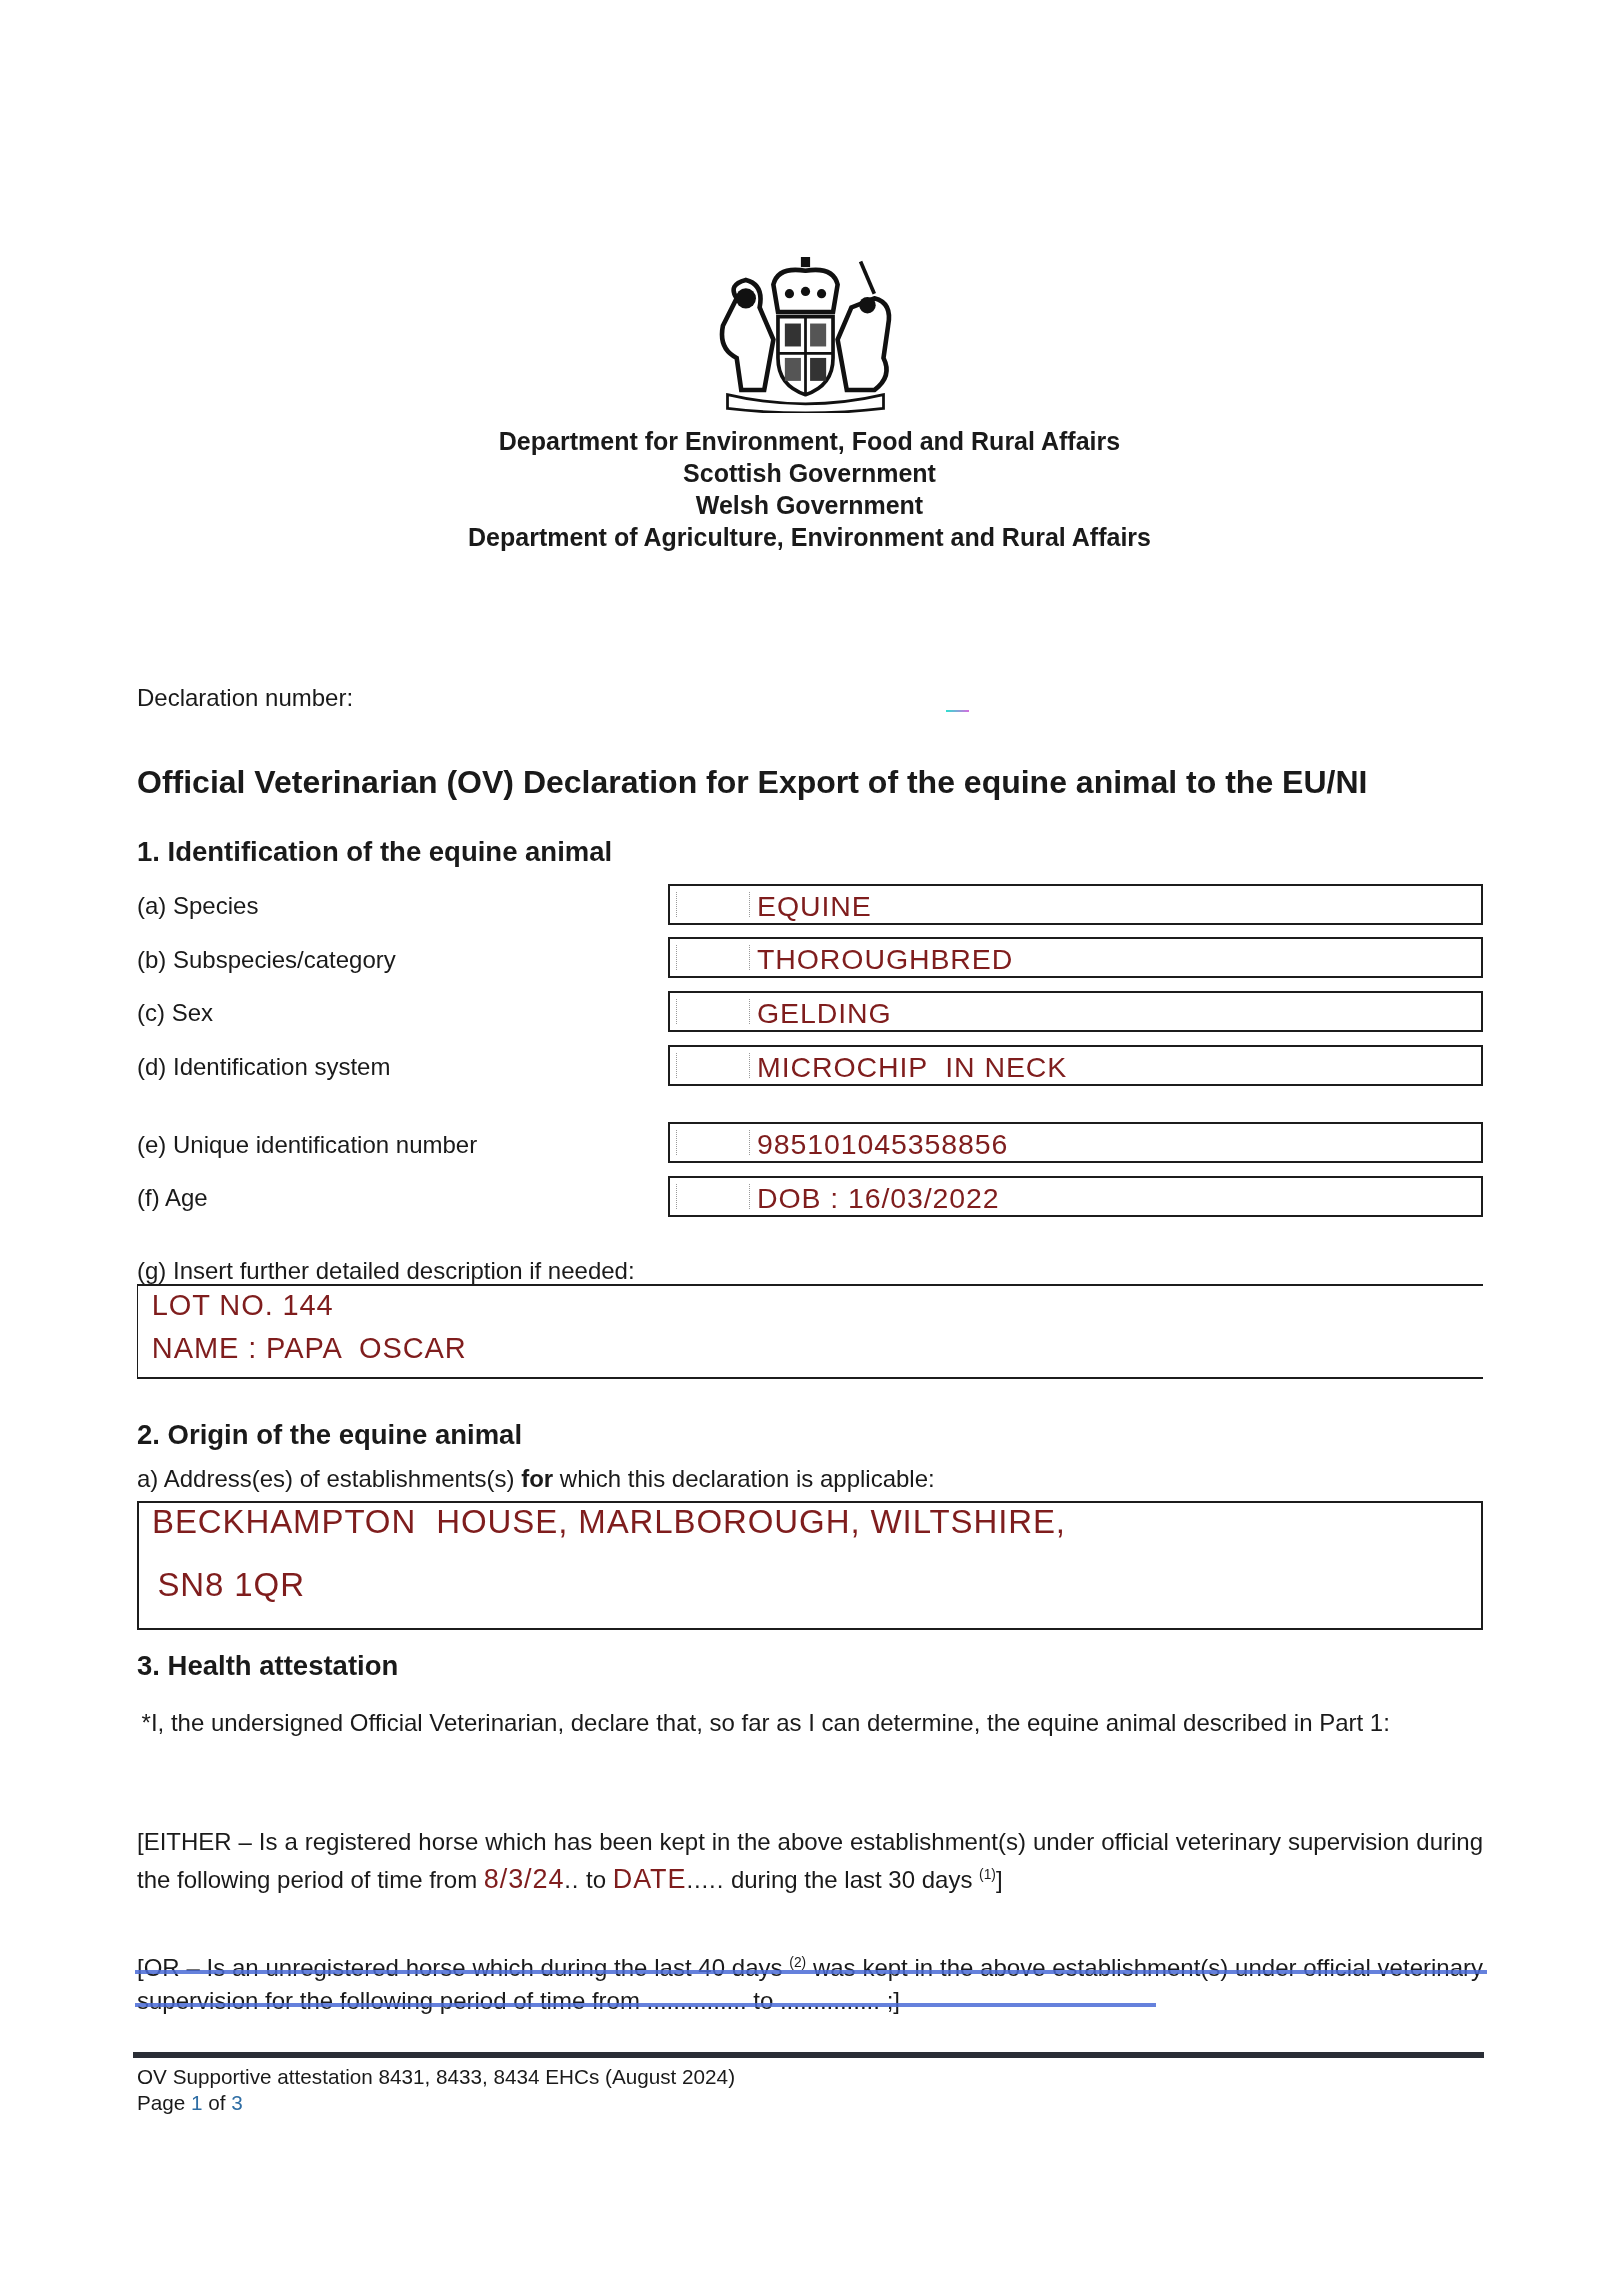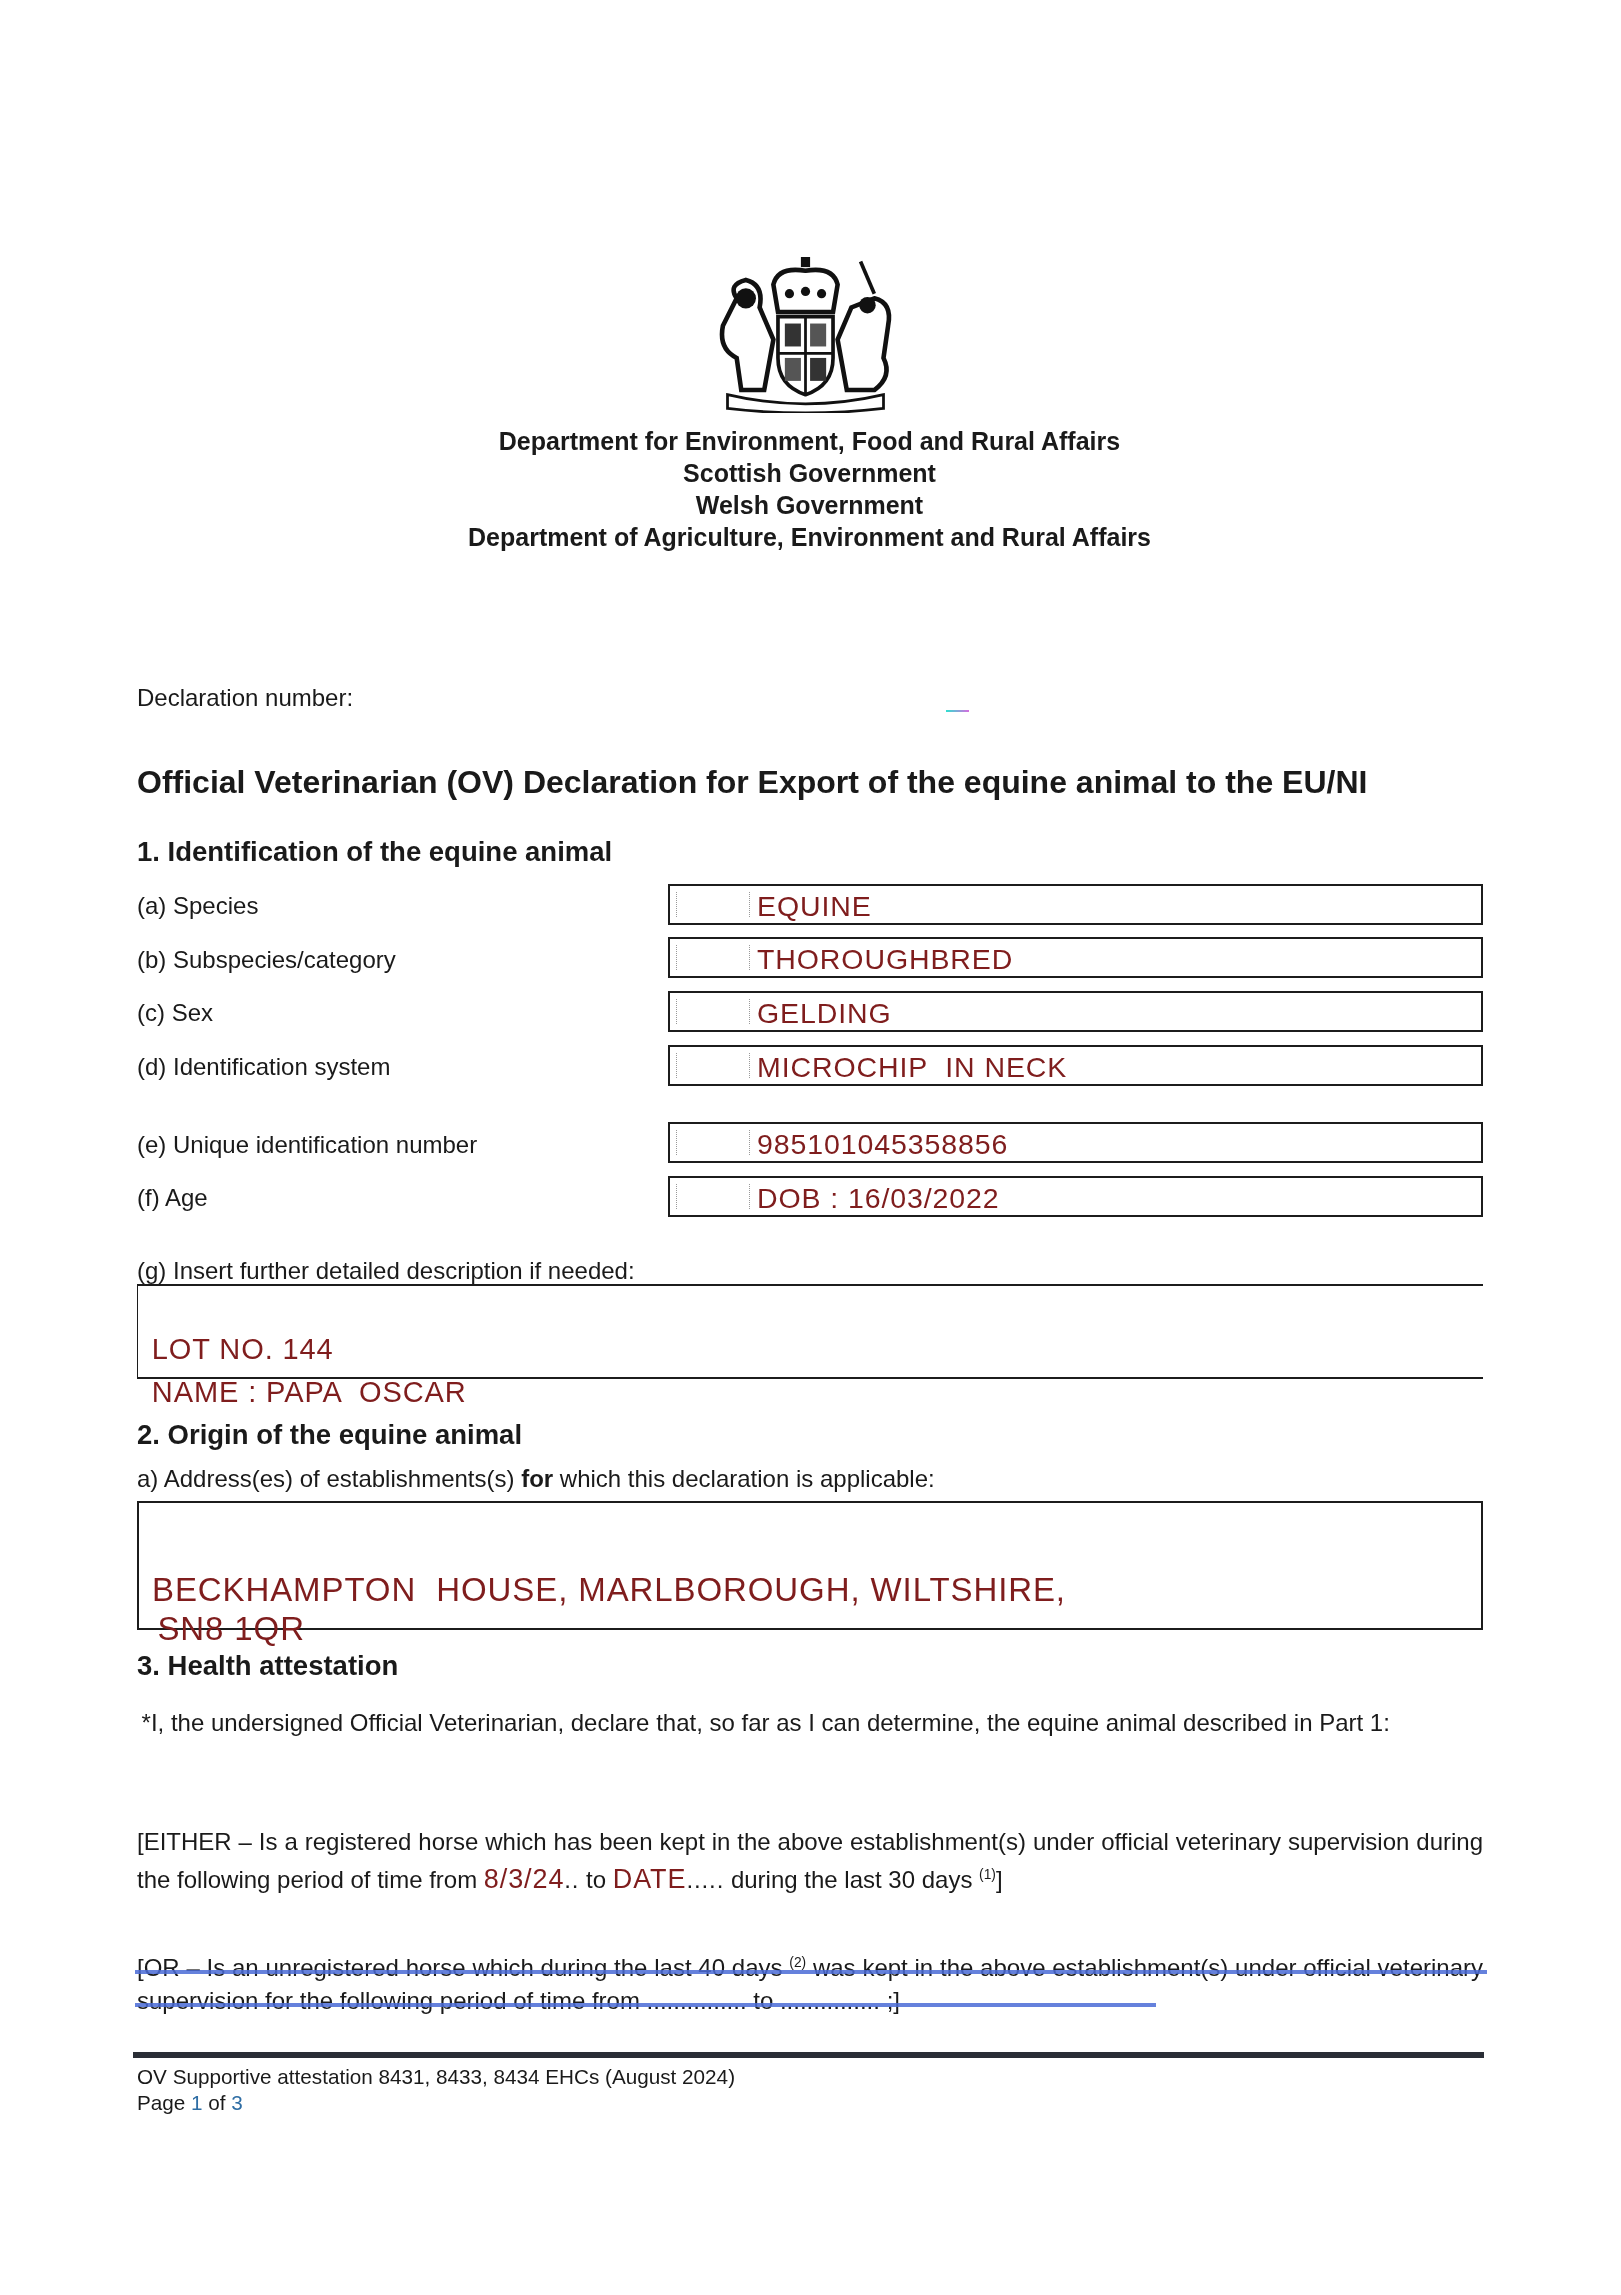--- a/index.html
+++ b/index.html
@@ -11,21 +11,21 @@
   .lbl { font-size: 24px; left: 137px; }
   .title { left: 137px; top: 764px; font-size: 32px; font-weight: bold; white-space: nowrap; }
   .h2 { left: 137px; font-size: 27.5px; font-weight: bold; }
   .box { border: 2.8px solid #1c1c1c; box-sizing: border-box; background: #fff; }
   .fieldbox { left: 668px; width: 815px; height: 41px; }
   .tick1, .tick2 { position: absolute; top: 6.4px; bottom: 6.4px; width: 0; border-left: 0.9px dotted #999; }
   .tick1 { left: 6.4px; } .tick2 { left: 79px; }
   .hand { color: #7f1d1d; font-family: Liberation Sans, sans-serif; letter-spacing: 0.9px; }
   .fieldval { position: absolute; left: 87px; top: 2.8px; font-size: 28.5px; line-height: 35px; white-space: nowrap; }
   .wide { left: 137px; width: 1346px; }
-  .desc-text { position: absolute; left: 13.8px; font-size: 29px; margin-top: 44px; }
+  .desc-text { position: absolute; left: 13.8px; font-size: 29px; }
   .para { left: 137px; width: 1346px; font-size: 24px; line-height: 33px; text-align: justify; }
   .strike-line { position: absolute; height: 3.7px; background: #4a6bd6; opacity: 0.85; }
   .hr { left: 133px; width: 1351px; height: 5.5px; background: #2a2e36; }
   .foot { left: 137px; font-size: 20.7px; }
   .pg-num { color: #2e6da4; }
   sup { font-size: 13.8px; }
   .dots { letter-spacing: 0.9px; }
   .cursor-mark { left: 946px; top: 710px; width: 23px; height: 2.3px;
                  background: linear-gradient(90deg, #2ee0d0, #d86ce0); }
 </style>
@@ -117,21 +117,21 @@
 
 <div class="abs lbl" style="top: 1257px; text-align: right;">(g) Insert further detailed description if needed:</div>
 <div class="abs wide" style="top: 1284px; height: 95px; border-top: 2.8px solid #1c1c1c; border-bottom: 2.8px solid #1c1c1c; border-left: 1.4px solid #1c1c1c; box-sizing: border-box;">
   <span class="desc-text hand" style="top: 2.8px;">LOT NO. 144</span>
   <span class="desc-text hand" style="top: 46px; white-space: pre;">NAME : PAPA  OSCAR</span>
 </div>
 
 <div class="abs h2" style="top: 1419px;">2. Origin of the equine animal</div>
 <div class="abs lbl" style="top: 1465px;"><span>a) Address(es) of establishments(s) </span><b>for</b><span> which this declaration is applicable:</span></div>
 <div class="abs box wide" style="top: 1501px; height: 129px;">
-  <span class="desc-text hand" style="top: 24px; left: 13px; font-size: 33px; white-space: pre;">BECKHAMPTON  HOUSE, MARLBOROUGH, WILTSHIRE,</span>
+  <span class="desc-text hand" style="top: 0; left: 13px; font-size: 33px; white-space: pre;">BECKHAMPTON  HOUSE, MARLBOROUGH, WILTSHIRE,</span>
   <span class="desc-text hand" style="top: 63px; left: 18.4px; font-size: 33px;">SN8 1QR</span>
 </div>
 
 <div class="abs h2" style="top: 1650px;">3. Health attestation</div>
 <div class="abs para" style="top: 1706px; padding-left: 4.6px; box-sizing: border-box;">*I, the undersigned Official Veterinarian, declare that, so far as I can determine, the equine animal described in Part 1:</div>
 
 <div class="abs para" style="top: 1825px;"><span>[EITHER – Is a registered horse which has been kept in the above establishment(s) under official veterinary supervision during the following period of time from </span><span class="hand" style="font-size: 27px;">8/3/24</span><span class="dots">..</span><span> to </span><span class="hand" style="font-size: 27px;">DATE</span><span class="dots">.....</span><span> during the last 30 days </span><sup>(1)</sup><span>]</span></div>
 
 <div class="abs para" style="top: 1946px;"><span>[OR – Is an unregistered horse which during the last 40 days </span><sup>(2)</sup><span> was kept in the above establishment(s) under official veterinary supervision for the following period of time from ............... to ............... ;]</span></div>
 <div class="strike-line" style="left: 135px; top: 1970px; width: 1352px;"></div>

